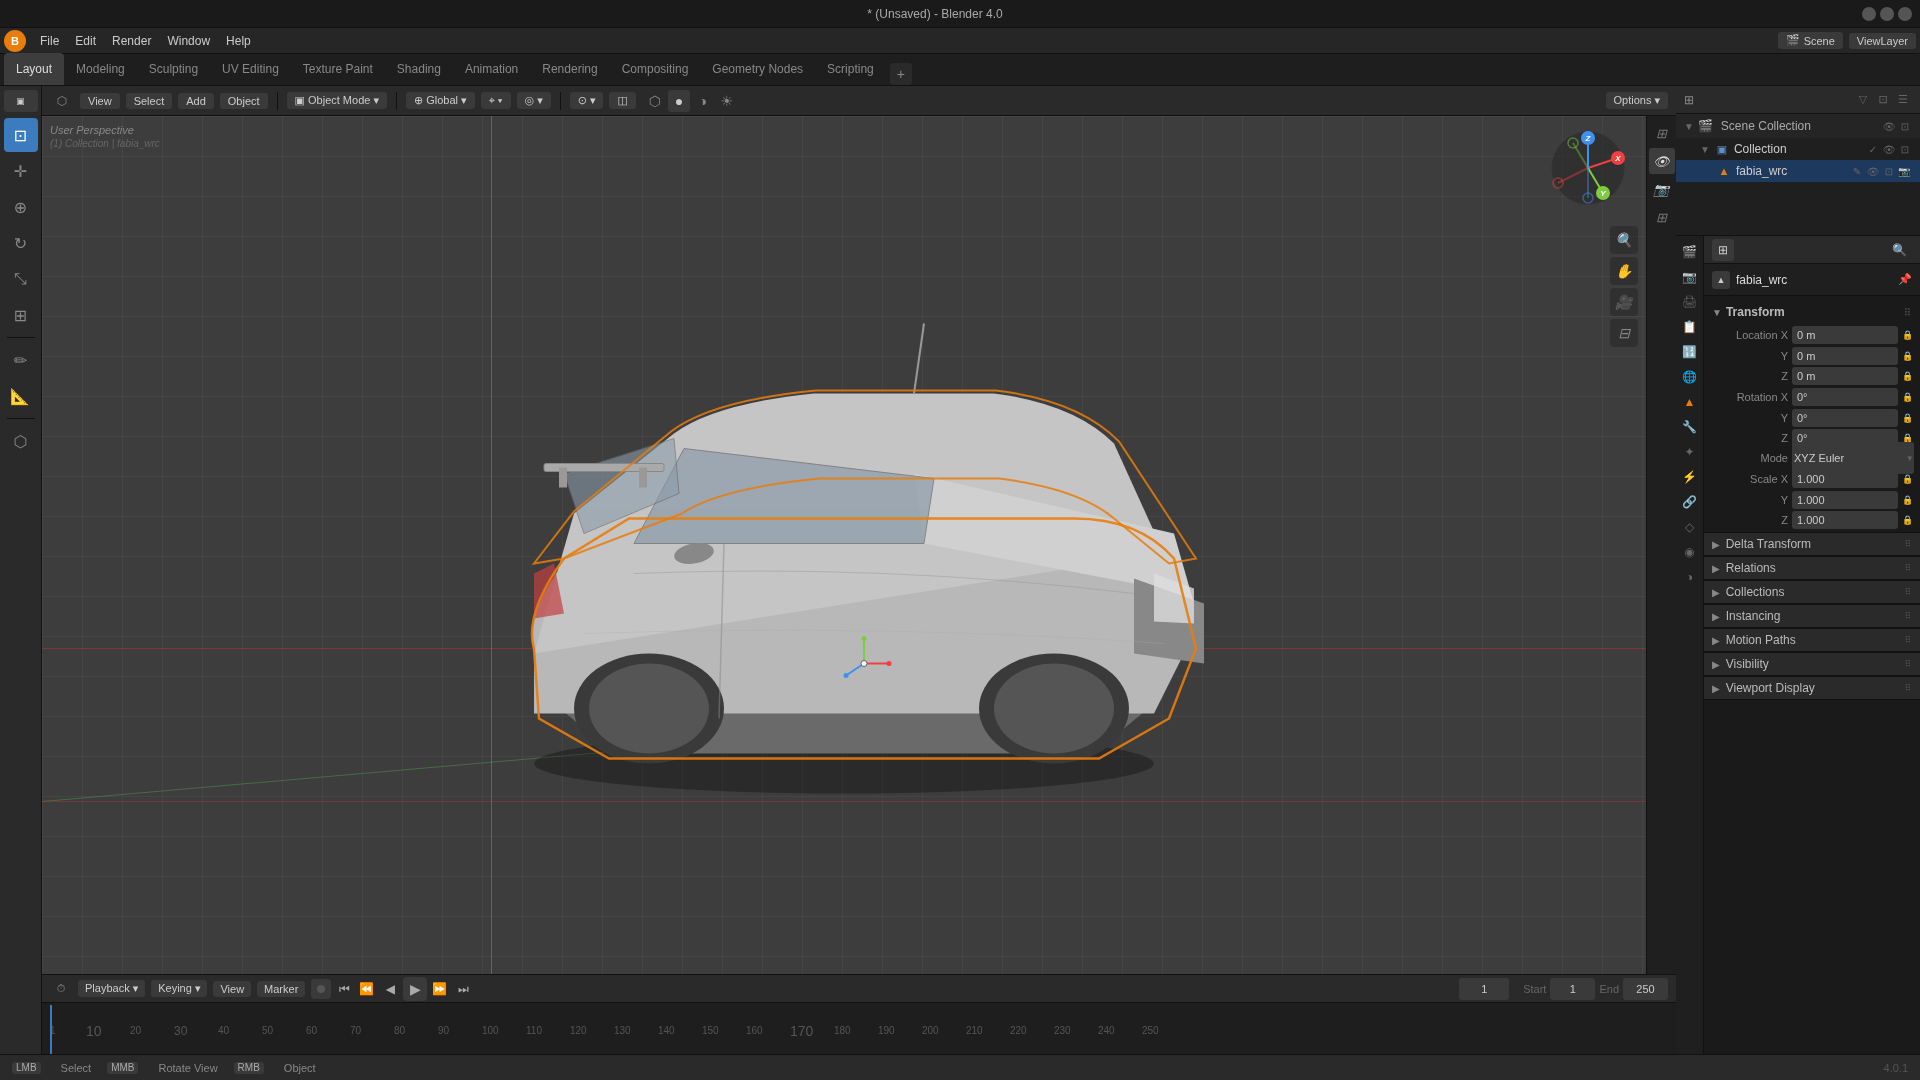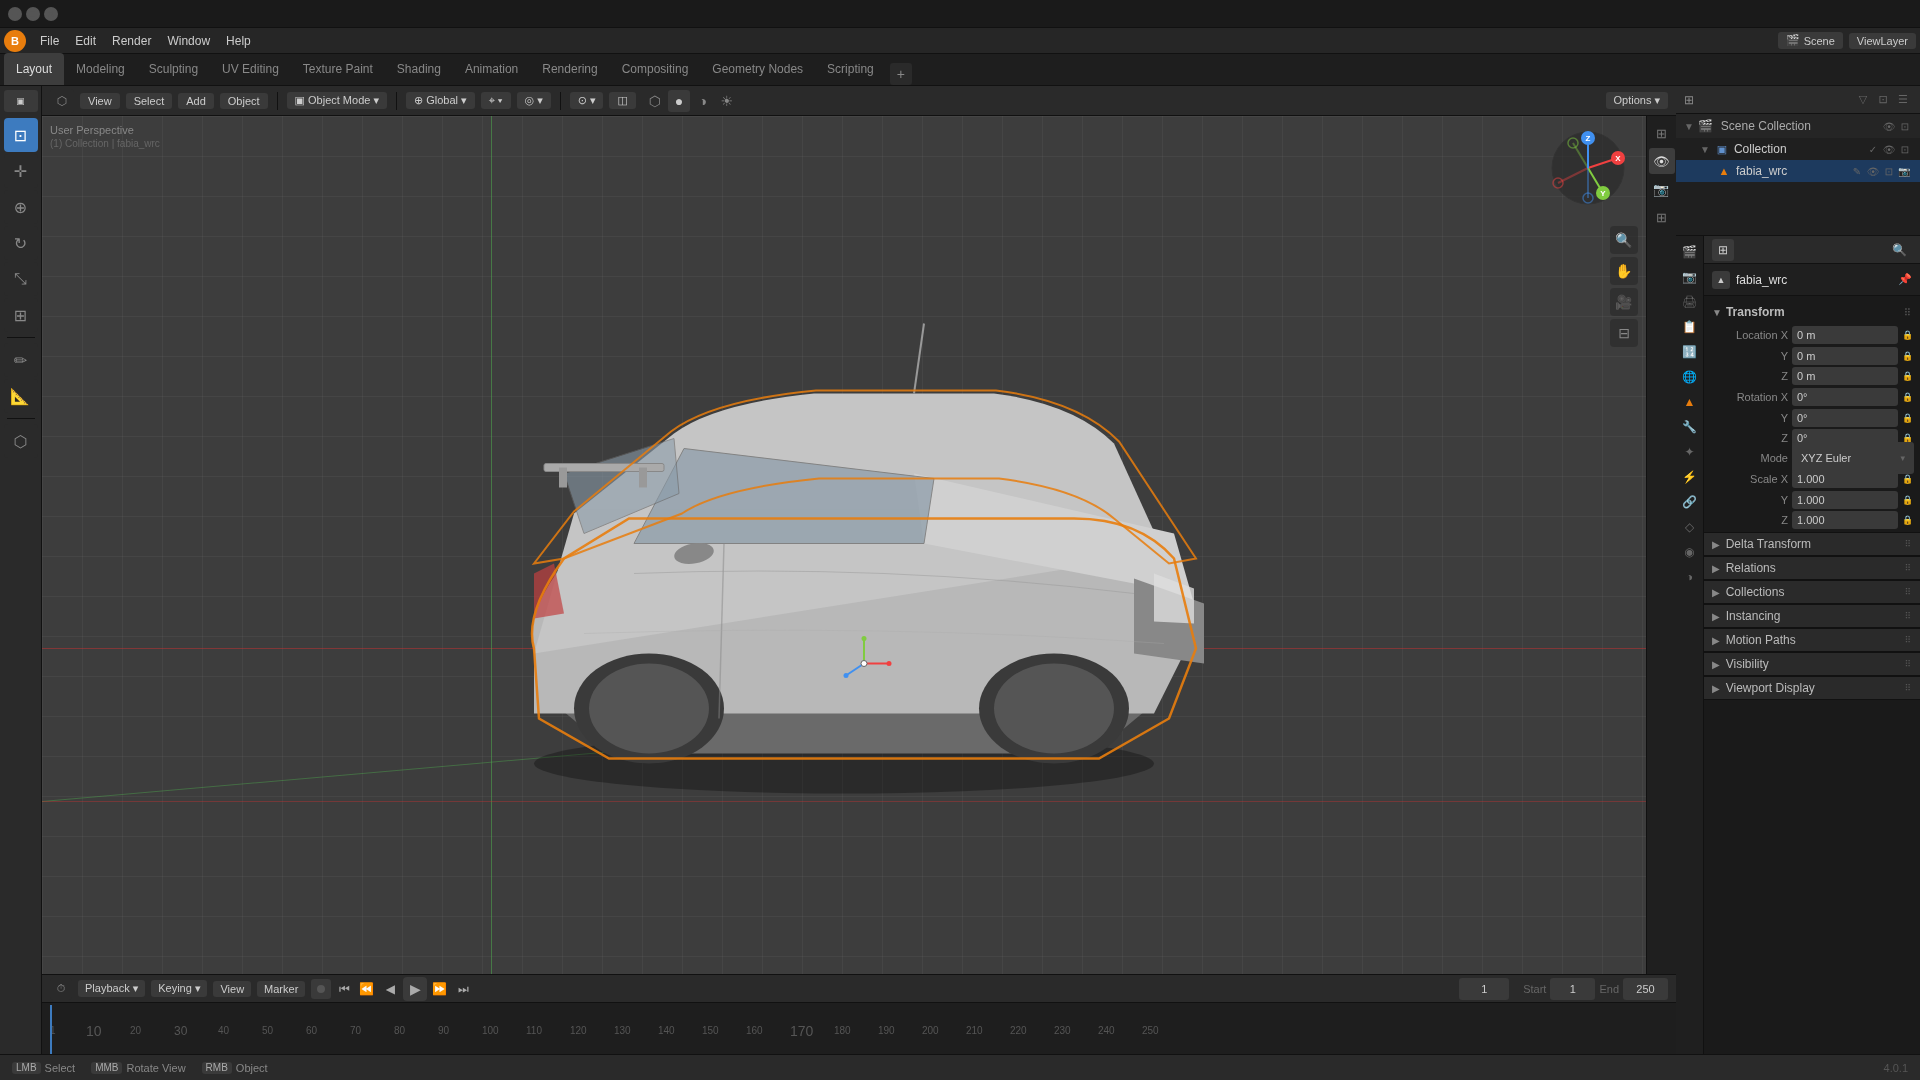--- a/index.html
+++ b/index.html
@@ -294,21 +294,21 @@
       background: #2a2a2a;
       height: 26px;
       display: flex;
       align-items: center;
       padding: 0 12px;
       gap: 16px;
       border-top: 1px solid #111;
       flex-shrink: 0;
     }
     .status-item {
-      display: flex; gap: 4px;
+      display: flex; gap: 20px;
       font-size: 11px; color: #888;
     }
     .status-item .key-hint {
       background: #3a3a3a;
       border-radius: 3px;
       padding: 0 4px;
       color: #aaa;
       font-size: 10px;
     }
     .status-version {
@@ -558,20 +558,21 @@
     }
     .collapse-label {
       font-size: 12px; color: #bbb; flex: 1;
     }
     .collapse-dots { color: #555; font-size: 9px; letter-spacing: 1px; }
   </style>
 </head>
 <body>
 
 <div id="title-bar">
+  <span style="flex:1; text-align:center; color:#aaa; font-size:12px;">* (Unsaved) - Blender 4.0</span>
   <div class="win-controls">
     <div class="win-btn minimize">–</div>
     <div class="win-btn maximize">□</div>
     <div class="win-btn close">✕</div>
   </div>
 </div>
 
 <div id="menu-bar">
   <div class="blender-logo">B</div>
   <div class="menu-item">File</div>
@@ -655,21 +656,21 @@
       <div style="display:flex;gap:2px;margin-left:2px;">
         <div class="vh-icon">⬡</div>
         <div class="vh-icon" style="color:#ccc;background:#3a3a3a;border-radius:3px;">●</div>
         <div class="vh-icon">◑</div>
         <div class="vh-icon">☀</div>
       </div>
       <div style="flex:1;"></div>
       <button class="vh-btn">Options ▾</button>
     </div>
 
-    <div style="flex:1;display:flex;overflow:hidden;">
+    <div style="flex:1;display:flex;overflow:hidden;font-style:italic;">
 
       <div id="viewport-canvas">
 
         <div class="vp-axis-x" style="top: 62%;"></div>
         <div class="vp-axis-y" style="left: 28%;"></div>
 
         <div style="position:absolute;bottom:20%;left:0;width:60%;height:1px;background:rgba(80,180,80,0.4);transform:rotate(-5deg);transform-origin:left center;"></div>
 
         <div style="position:absolute;bottom:20%;right:0;width:100%;height:1px;background:rgba(200,50,50,0.4);"></div>
 
@@ -992,21 +993,21 @@
               <div class="ts-subrow">
                 <span class="ts-axis-label">Z</span>
                 <div class="ts-axis-value">
                   <span>0°</span>
                 </div>
                 <div class="ts-lock">🔒</div>
               </div>
 
               <div class="ts-subrow">
                 <span class="ts-axis-label">Mode</span>
-                <div style="flex:1;background:#3a3a3a;border-radius:3px;height:32px;display:flex;align-items:center;padding:0 9px;justify-content:space-between;cursor:pointer;font-size:11px;color:#ccc;">
+                <div style="flex:1;background:#3a3a3a;border-radius:3px;height:32px;display:flex;align-items:center;padding:0 2px;justify-content:space-between;cursor:pointer;font-size:11px;color:#ccc;">
                   <span>XYZ Euler</span>
                   <span style="font-size:9px;color:#666;">▾</span>
                 </div>
               </div>
 
               <div class="ts-row">
                 <span class="ts-field-label">Scale X</span>
                 <div class="ts-field-value">
                   <span>1.000</span>
                 </div>

